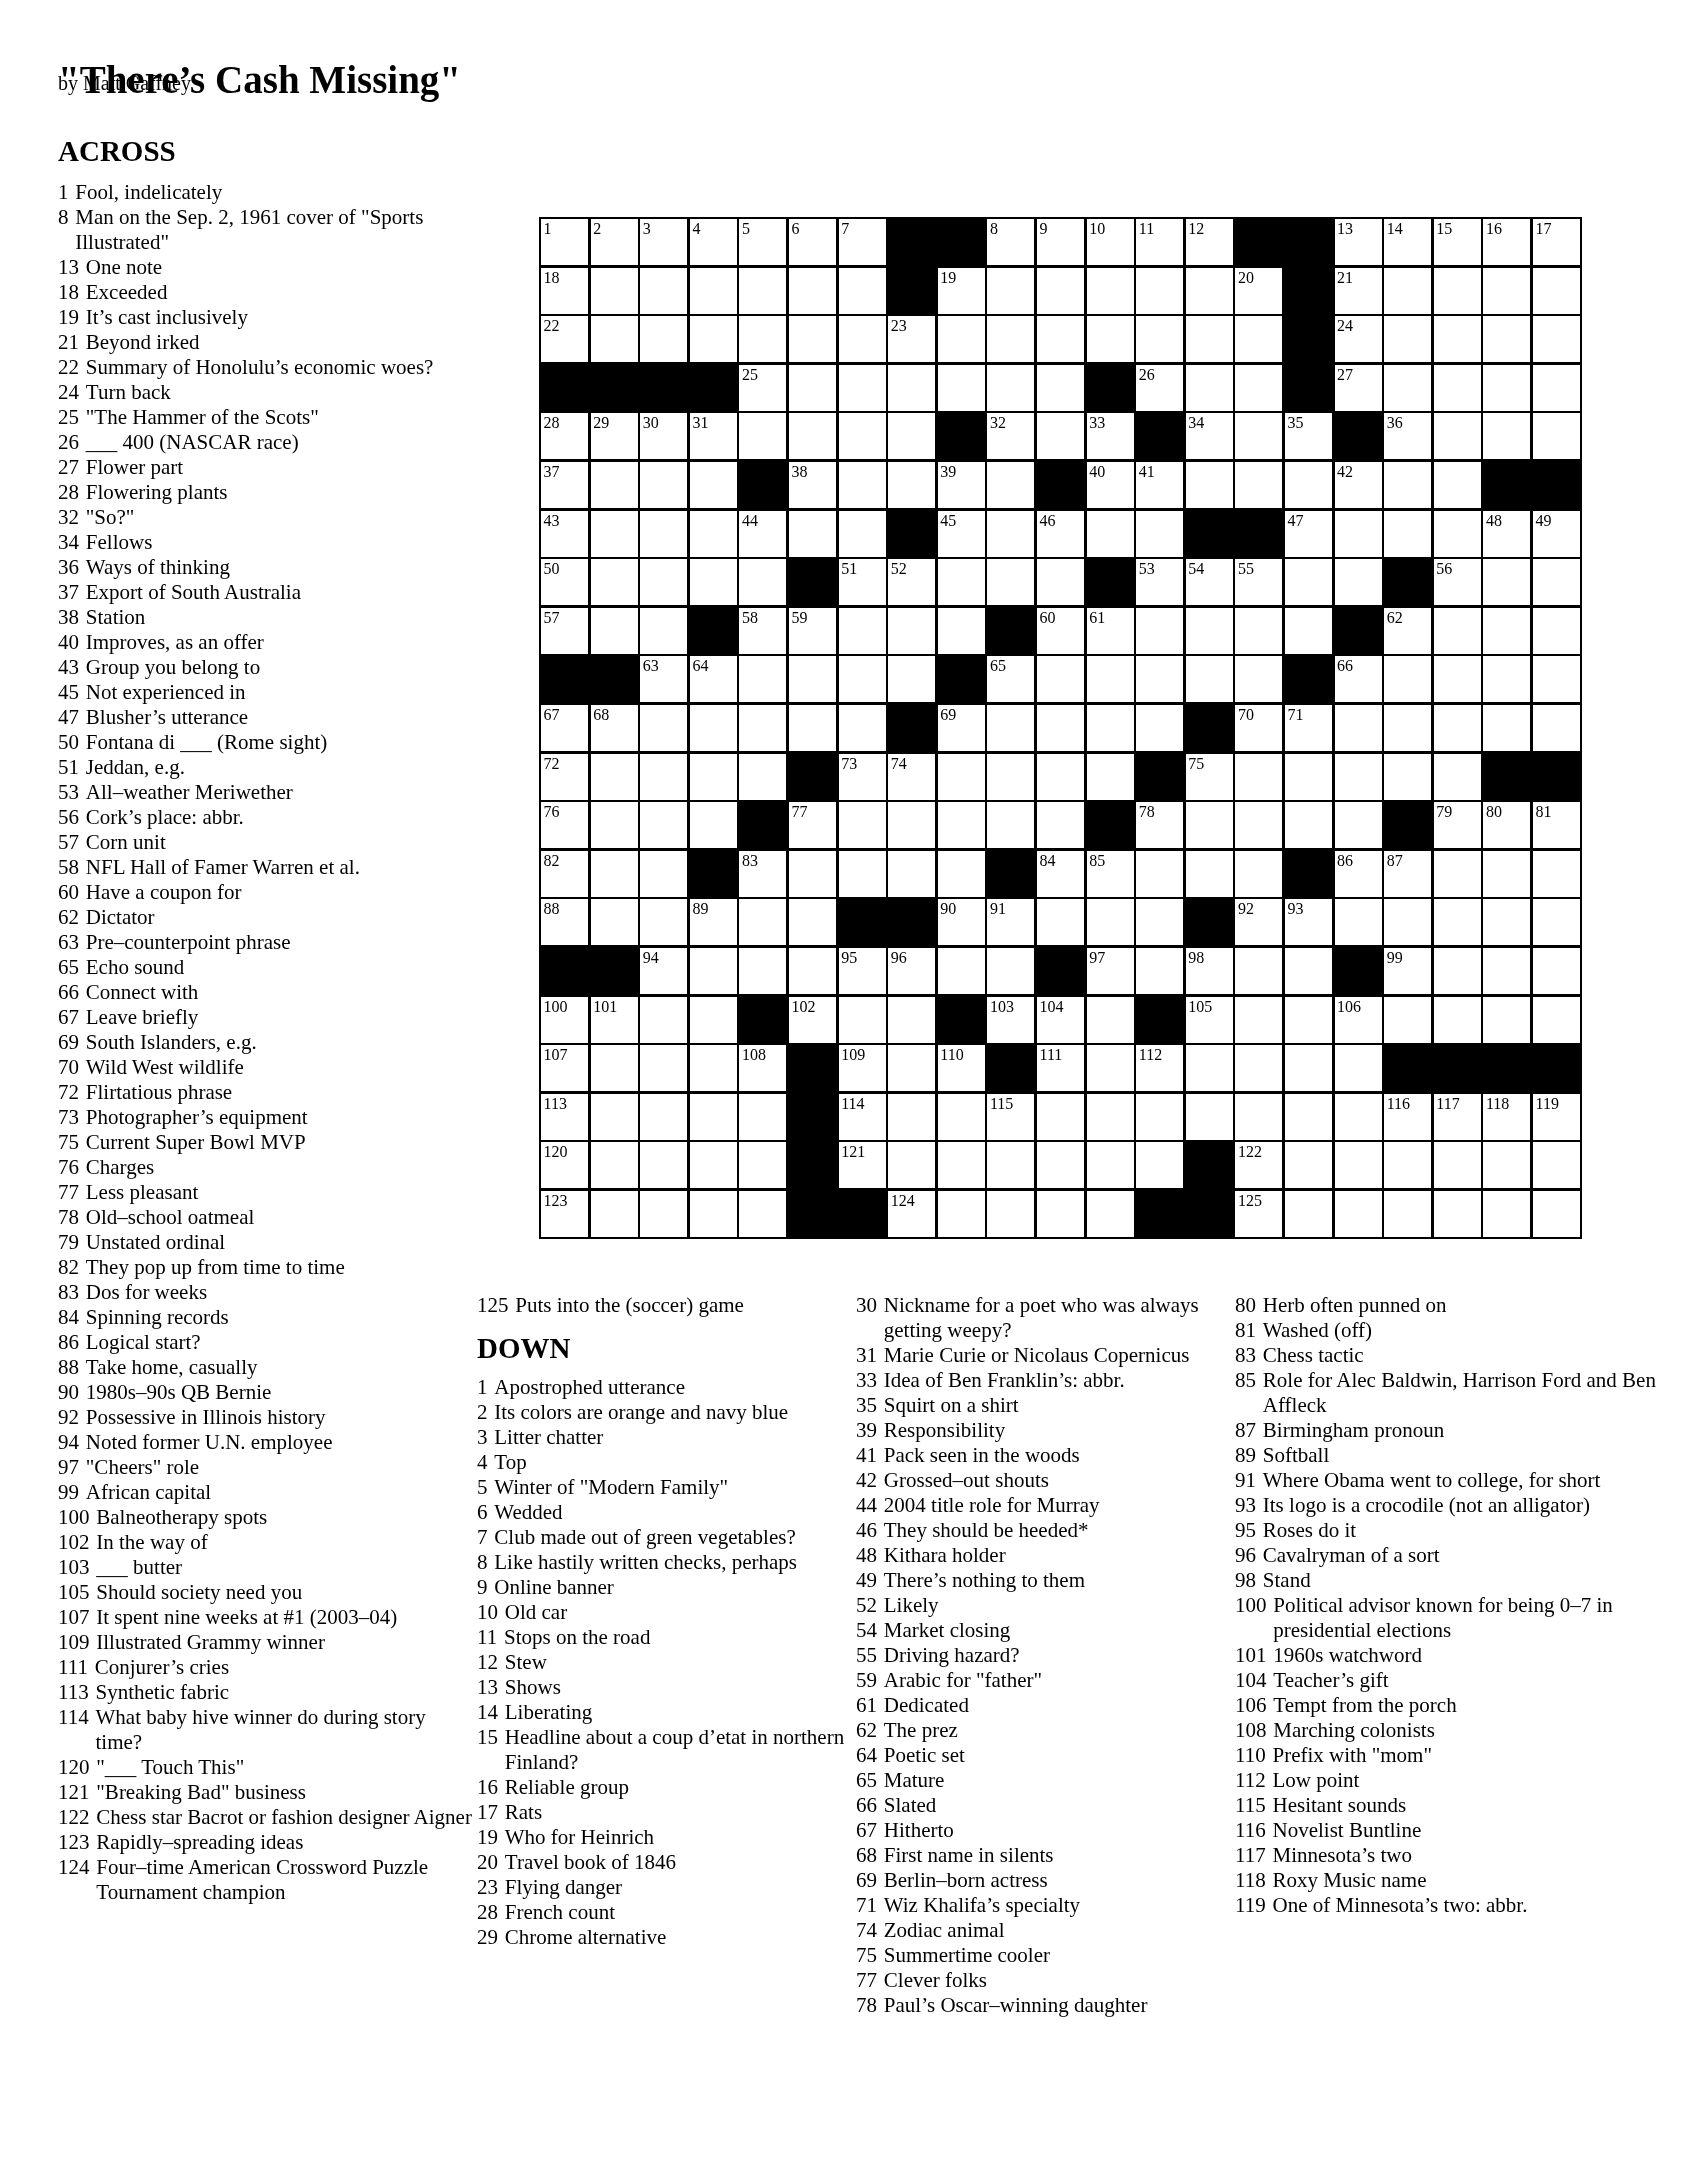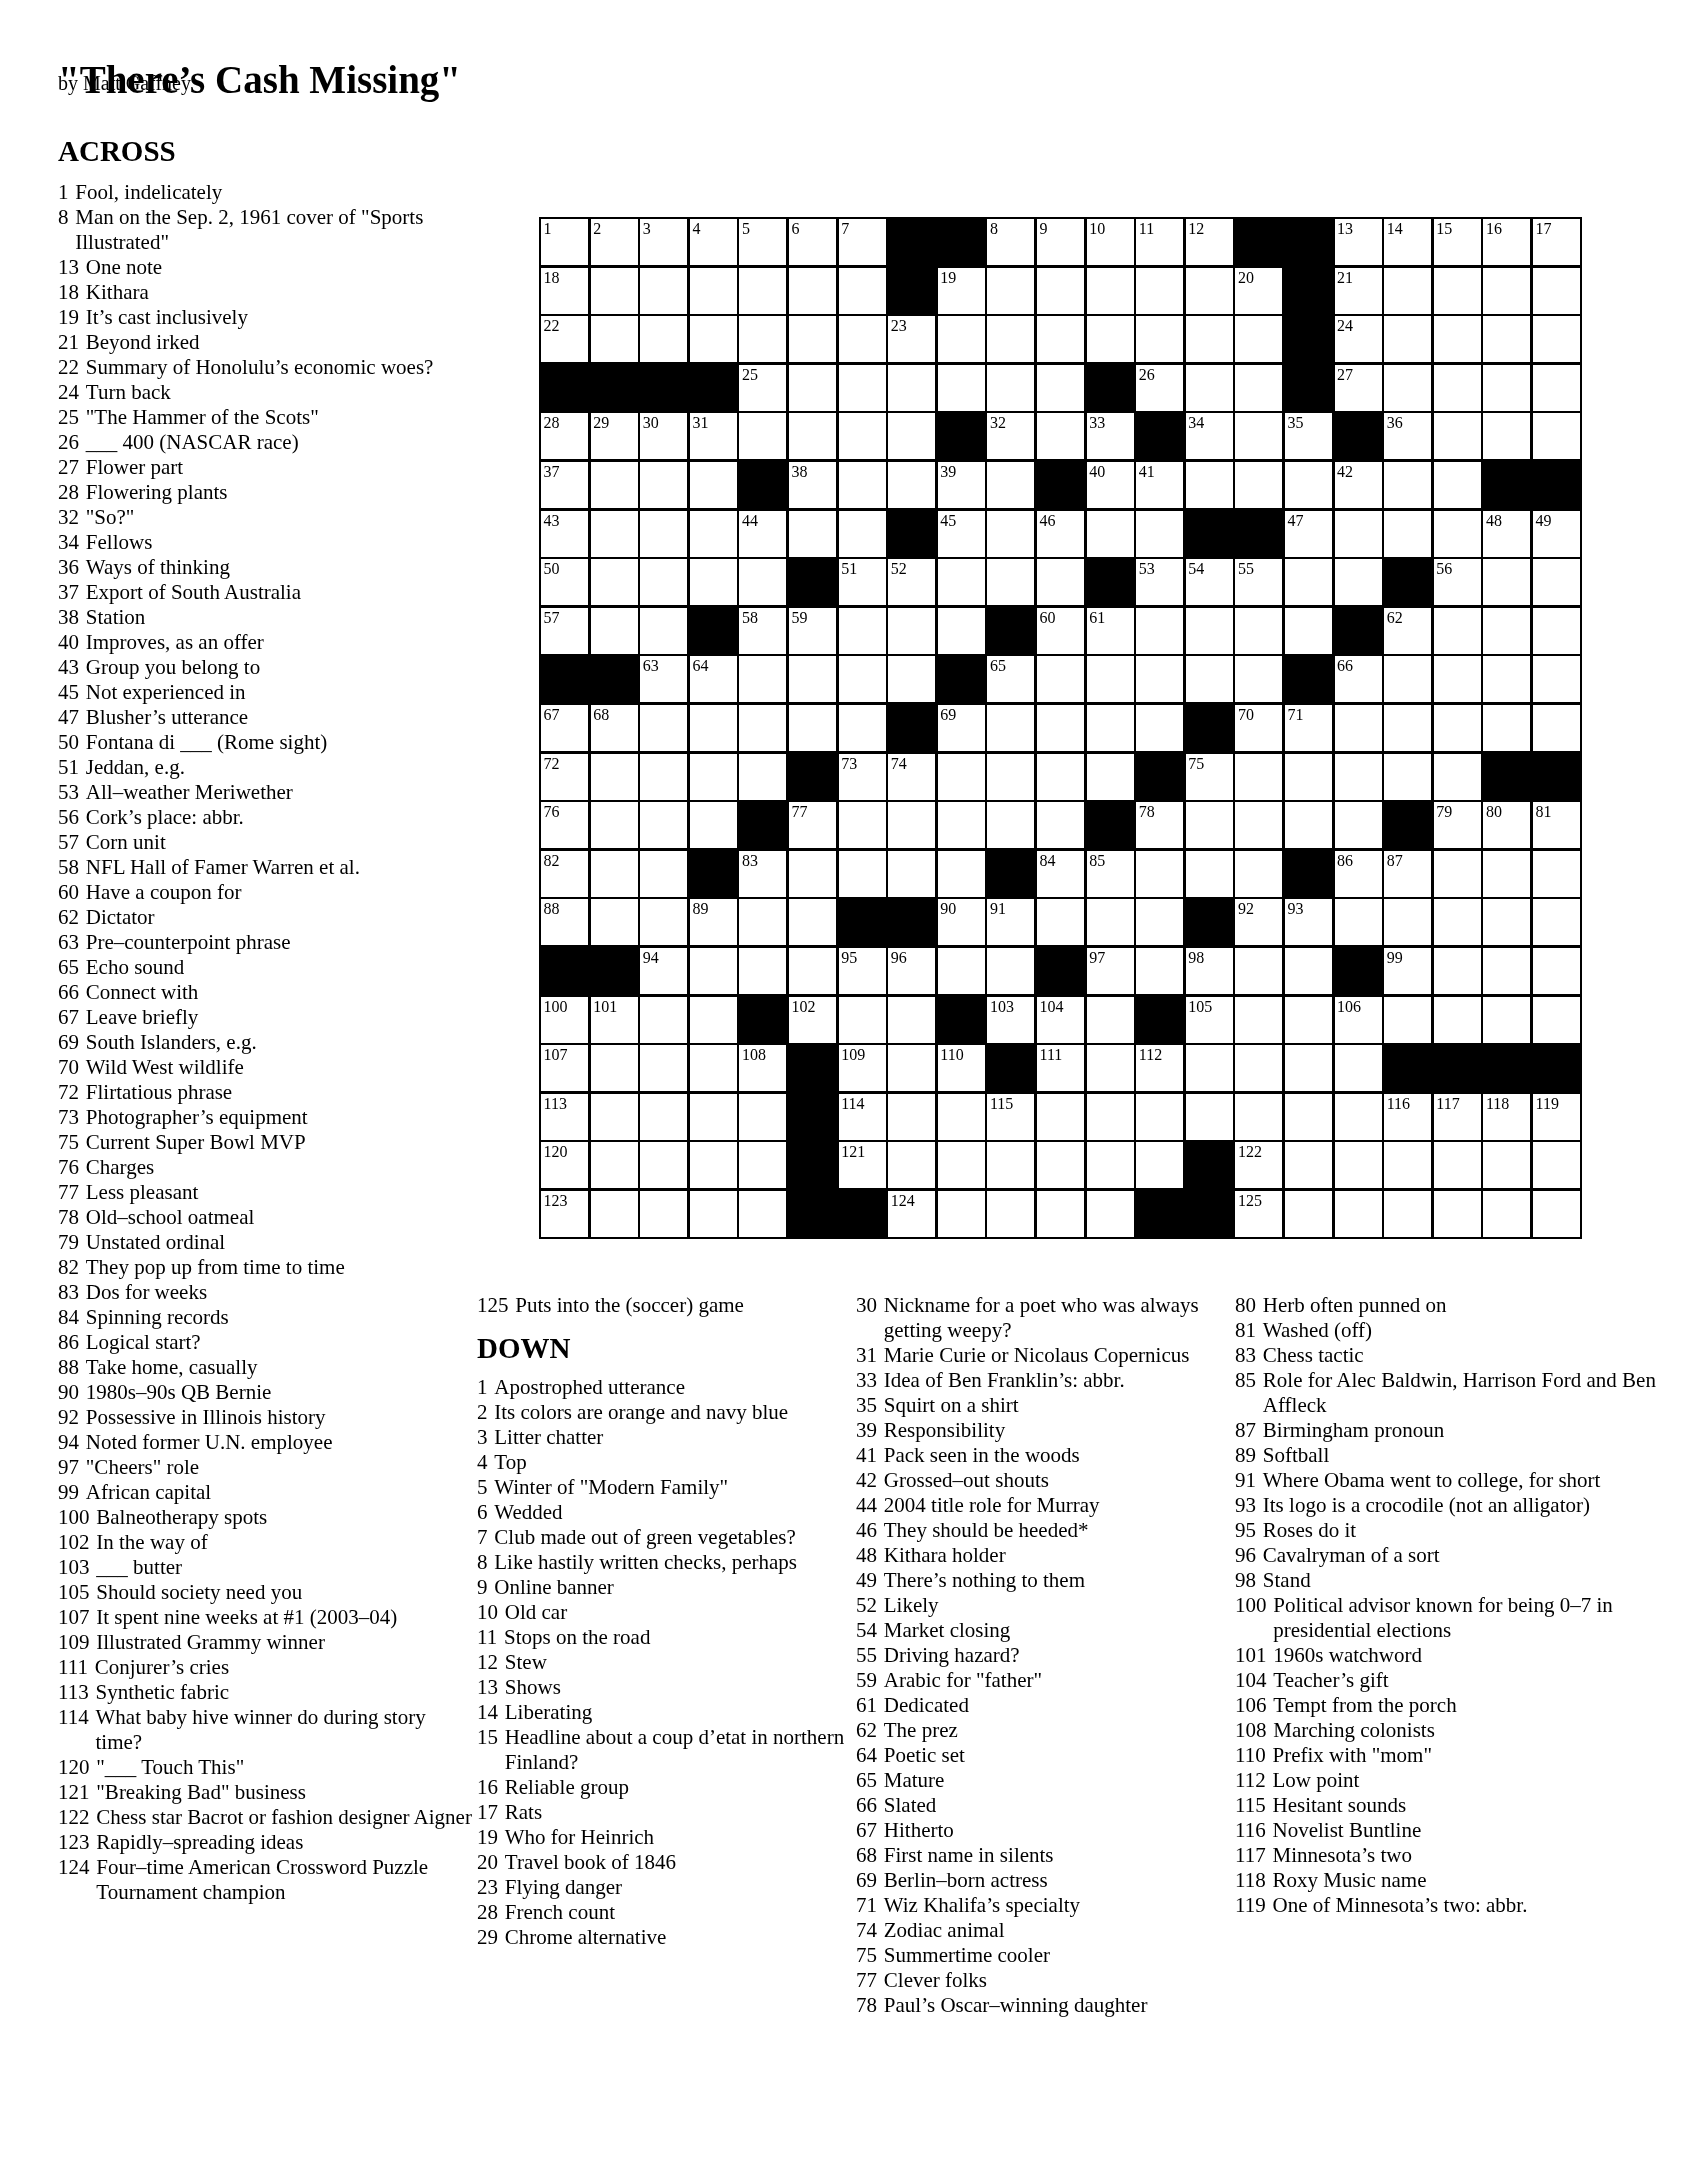--- a/index.html
+++ b/index.html
@@ -45,21 +45,21 @@
       <div class="clue">
         <span class="n">8</span>
         <span class="t">Man on the Sep. 2, 1961 cover of "Sports Illustrated"</span>
       </div>
       <div class="clue">
         <span class="n">13</span>
         <span class="t">One note</span>
       </div>
       <div class="clue">
         <span class="n">18</span>
-        <span class="t">Kithara</span>
+        <span class="t">Exceeded</span>
       </div>
       <div class="clue">
         <span class="n">19</span>
         <span class="t">It’s cast inclusively</span>
       </div>
       <div class="clue">
         <span class="n">21</span>
         <span class="t">Beyond irked</span>
       </div>
       <div class="clue">

